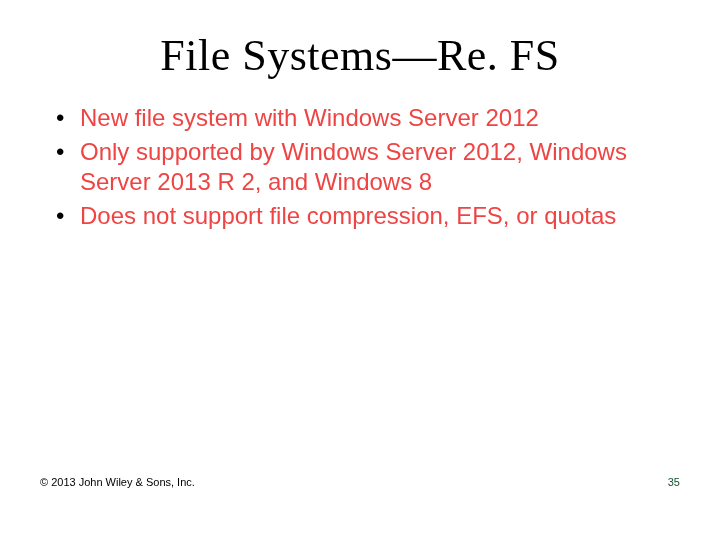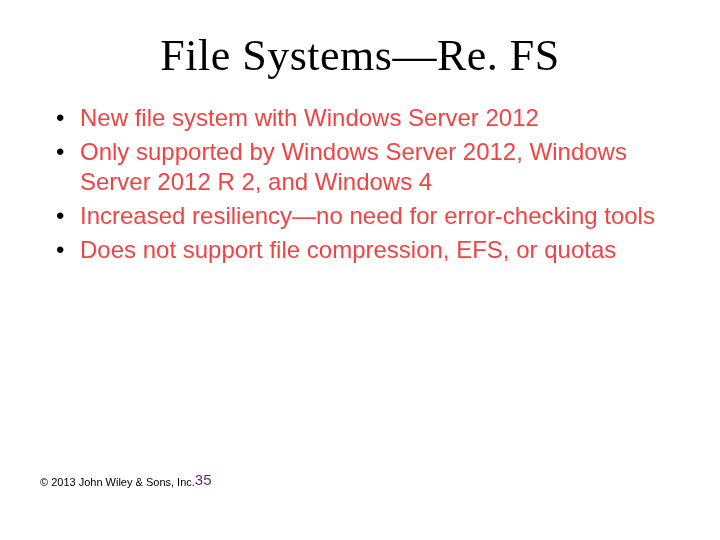--- a/index.html
+++ b/index.html
@@ -45,39 +45,39 @@
     top: 0;
     color: #000;
     font-size: 24px;
   }
   .footer {
     position: absolute;
     bottom: 24px;
     left: 40px;
     right: 40px;
     display: flex;
+    justify-content: space-between;
     align-items: flex-end;
   }
   .copyright {
     font-size: 11px;
     color: #000;
   }
   .page-num {
-    font-size: 15px;
-    color: #701a75;
+    font-size: 11px;
+    color: #14532d;
   }
 </style>
 </head>
 <body>
 
 <div class="slide">
   <h1 class="title">File Systems—Re. FS</h1>
   <ul class="bullets">
     <li>New file system with Windows Server 2012</li>
-    <li>Only supported by Windows Server 2012, Windows Server 2012 R 2, and Windows 4</li>
-    <li>Increased resiliency—no need for error-checking tools</li>
+    <li>Only supported by Windows Server 2012, Windows Server 2013 R 2, and Windows 8</li>
     <li>Does not support file compression, EFS, or quotas</li>
   </ul>
   <div class="footer">
     <span class="copyright">© 2013 John Wiley &amp; Sons, Inc.</span>
     <span class="page-num">35</span>
   </div>
 </div>
 
 </body></html>

